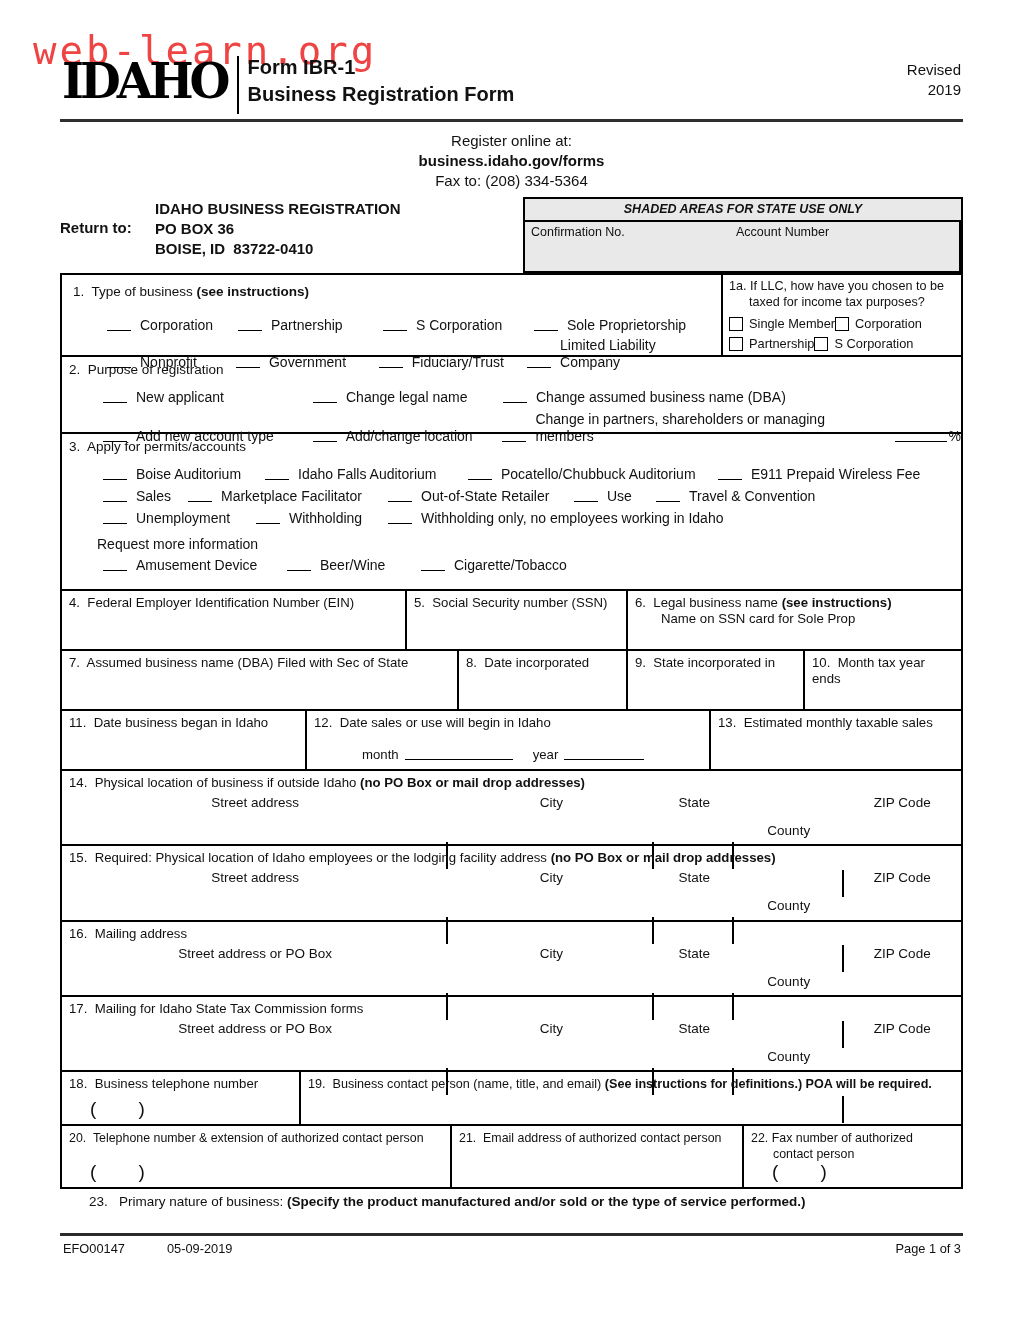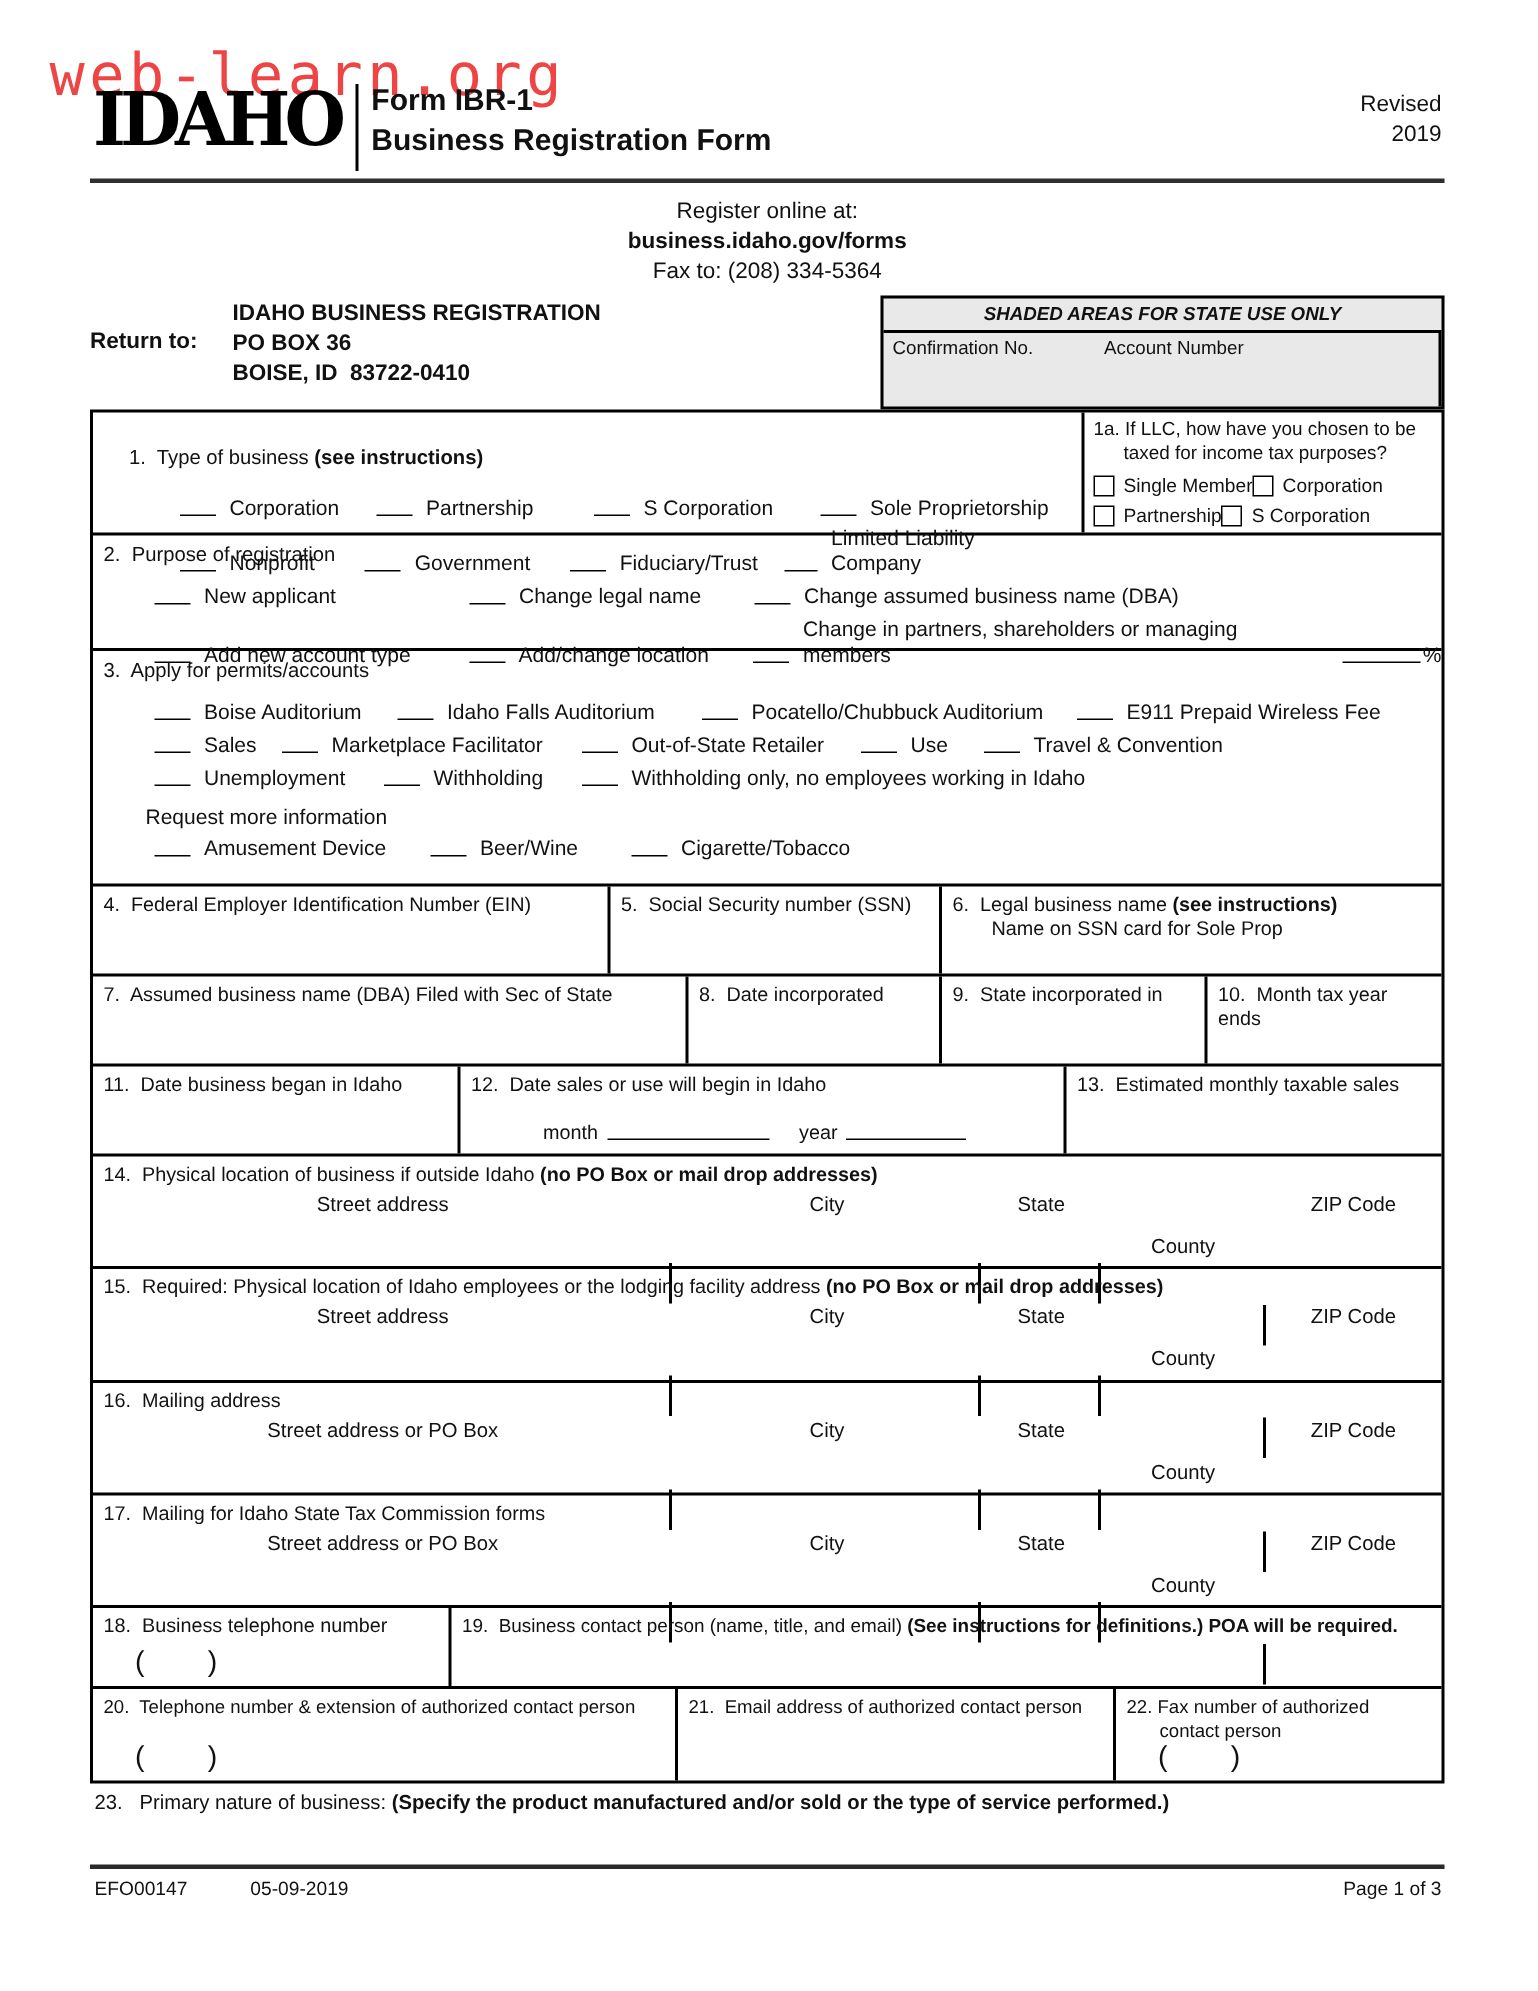--- a/index.html
+++ b/index.html
@@ -33,21 +33,21 @@
   
   .register { text-align:center; padding-top:9px; font-size:15px; line-height:20px; height:75px; }
   .register .b { font-weight:bold; }
 
   
   .ret-state { position:relative; height:76px; }
   .return-flex { display:flex; padding-top:2px; }
   .return-label { font-weight:bold; font-size:15px; width:95px; padding-top:20px; }
   .return-addr { font-weight:bold; font-size:15px; line-height:20px; }
   .state-box {
-    position:absolute; right:0; top:0; width:376px; height:76px;
+    position:absolute; right:0; top:0; width:440px; height:76px;
     border:2px solid #000; background:#e9e9e9;
   }
   .state-hdr {
     text-align:center; font-size:12.5px; font-weight:bold; font-style:italic;
     padding:3px 0 4px 0; border-bottom:2px solid #000;
   }
   .state-cells { display:flex; height:calc(100% - 23px); }
   .state-cell { font-size:12.5px; padding:3px 6px; }
   .state-cell.left { width:231px; border-right:2px solid #000; }
   .state-cell.right { flex:1; }
@@ -106,21 +106,21 @@
   
   .parens { position:absolute; left:28px; bottom:4px; font-size:19px; white-space:pre; }
 
   
   .monthyear { position:absolute; left:55px; bottom:7px; display:flex; align-items:flex-end; font-size:13.2px; }
   .my-blank { display:inline-block; height:3px; border-bottom:1.5px solid #000; margin:0 6px 2px 6px; }
 
   .hang { padding-left:22px; text-indent:-22px; }
 
   
-  .row23 { height:54px; padding:5px 0 0 3px; font-size:13.5px; }
+  .row23 { height:44px; padding:5px 0 0 3px; font-size:13.5px;margin-left:26px; }
   .row23 b { font-weight:bold; }
   .footer-rule { border-top:3px solid #2b2b2b; }
   .footer { display:flex; font-size:12.8px; padding-top:5px; }
   .footer .code { margin-left:3px; }
   .footer .date { margin-left:42px; }
   .footer .pg { margin-left:auto; margin-right:2px; }
   .inputarea { position:absolute; left:0; right:0; bottom:0; top:20px; }
 </style>
 </head>
 <body>
@@ -168,21 +168,21 @@
           <div class="state-cell left">
             <span>Account Number</span>
           </div>
         </div>
       </div>
     </div>
 
     <div class="tbl">
 
       <div class="trow row-s1">
-        <div class="cell s1-left" style="padding:17px;">
+        <div class="cell s1-left" style="padding:4px;">
           <div class="sec-title"><span class="pre">1.  Type of business </span><b>(see instructions)</b></div>
           <div class="orow" style="margin-top:18px;">
             <span class="opt" style="width:131px">
                 <span class="blank"></span>
                 <span class="olabel">Corporation</span>
               </span>
             <span class="opt" style="width:145px">
                 <span class="blank"></span>
                 <span class="olabel">Partnership</span>
               </span>

